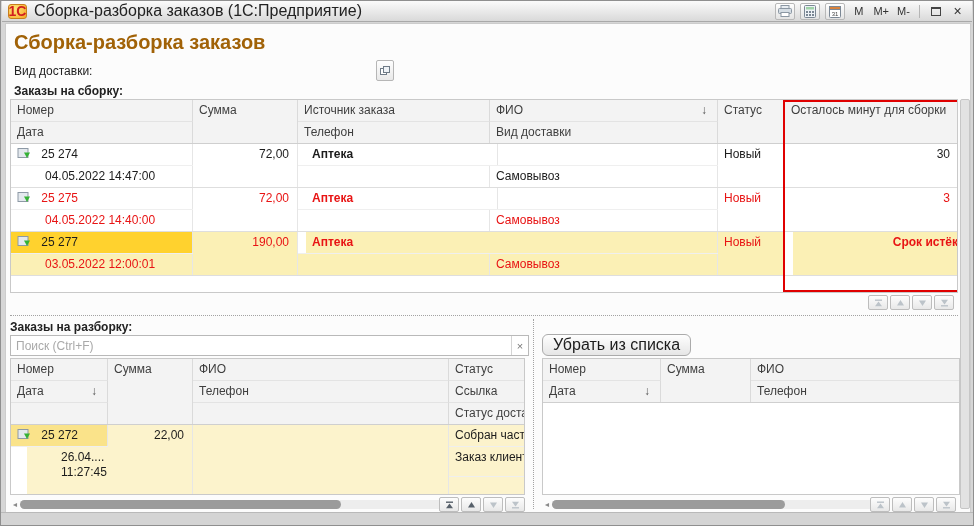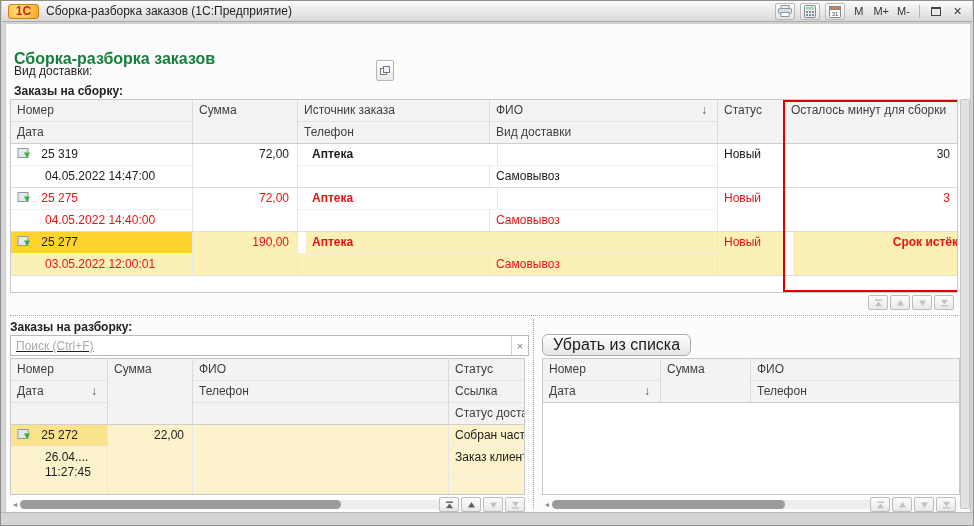--- a/index.html
+++ b/index.html
@@ -5,38 +5,38 @@
   * { margin:0; padding:0; box-sizing:border-box; }
   html,body { font-family:"Liberation Sans", sans-serif; background:#ffffff; }
   .window { position:relative; width:974px; height:526px; background:#d6d6d6;
             border:1px solid #8f8f8f; overflow:hidden; font-size:12px; color:#1c1c1c; }
   .abs { position:absolute; }
 
   
   .titlebar { position:absolute; left:1px; top:0; right:1px; height:21px;
               background:linear-gradient(#fbfbfb,#d9d9d9);
               border-bottom:1px solid #a9a9a9; display:flex; align-items:center; }
-  .app-icon { width:31px; height:15px; margin:0 7px 0 6px; border-radius:3px;
+  .app-icon { width:19px; height:15px; margin:0 7px 0 6px; border-radius:3px;
               background:radial-gradient(circle at 35% 30%, #ffe67a, #f5a623);
-              border:1px solid #c87f1b; color:#d21f1f; font-size:12px; font-weight:bold;
+              border:1px solid #c87f1b; color:#d21f1f; font-size:14px; font-weight:bold;
               display:flex; align-items:center; justify-content:center; }
-  .tb-title { font-size:12px; color:#222; }
+  .tb-title { font-size:16px; color:#222; }
   .tb-right { margin-left:auto; display:flex; align-items:center; gap:5px; padding-right:6px; }
   .tb-btn { display:flex; align-items:center; justify-content:center; height:17px; min-width:17px;
             border:1px solid transparent; border-radius:2px; color:#333; font-size:11px; cursor:default; }
   .tb-btn.icon { background:linear-gradient(#ffffff,#e3e3e3); border-color:#b8b8b8; width:20px; }
   .tb-sep { width:1px; height:13px; background:#b5b5b5; margin:0 2px; }
   .restore-glyph { width:10px; height:9px; border:1px solid #444; border-top:2px solid #444; }
 
   
   .content { position:absolute; left:4px; top:22px; width:966px; height:490px;
              background:#fcfcfc; border:1px solid #cccccc; }
   .bottom-frame { position:absolute; left:0; right:0; bottom:0; height:13px;
                   background:#d4d4d4; border-top:1px solid #b9b9b9; }
-  .page-title { position:absolute; left:8px; top:7px; font-size:16px; font-weight:bold; color:#15803d;margin-top:19px; }
+  .page-title { position:absolute; left:8px; top:7px; font-size:20px; font-weight:bold; color:#a16207; }
 
   .lbl { font-size:12px; color:#222; }
   .lbl.b { font-weight:bold; }
 
   
   .combo { position:absolute; display:flex; background:#fff; border:1px solid #b6b6b6; height:21px; }
   .combo .val { flex:1; padding:3px 5px 0 5px; font-size:12px; color:#222; }
   .combo .dd { width:17px; border-left:1px solid #cfcfcf; display:flex; align-items:center;
                justify-content:center; font-size:8px; color:#555; background:linear-gradient(#fdfdfd,#ececec); }
   .sq-btn { position:absolute; width:18px; height:21px; border:1px solid #b6b6b6; border-radius:2px;
@@ -72,21 +72,21 @@
   .sc-thumb { position:absolute; left:0; top:0; height:9px; background:#9b9b9b; border-radius:5px; }
   .nav-group { position:absolute; display:flex; gap:2px; }
   .nav-btn { width:20px; height:15px; border:1px solid #bdbdbd; border-radius:2px;
              background:linear-gradient(#fdfdfd,#e8e8e8); display:flex; align-items:center; justify-content:center; }
   .nav-btn svg { display:block; }
   .g-dark { fill:#57606a; } .g-light { fill:#bcc3c9; }
 
   
   .search { position:absolute; display:flex; background:#fff; border:1px solid #b9b9b9; height:21px; }
   .search input { flex:1; border:none; outline:none; font-family:"Liberation Sans",sans-serif;
-                  font-size:12px; padding:0 5px; color:#222; background:transparent;text-decoration:underline; }
+                  font-size:12px; padding:0 5px; color:#222; background:transparent; }
   .search input::placeholder { color:#a9a9a9; }
   .search .clr { width:17px; border-left:1px solid #d4d4d4; display:flex; align-items:center;
                  justify-content:center; color:#777; font-size:11px; }
 
   .push-btn { position:absolute; height:22px; padding:0 10px; border:1px solid #ababab; border-radius:6px;
               background:linear-gradient(#fefefe,#e6e6e6); font-size:16px; color:#1c1c1c;
               display:flex; align-items:center; }
 
   .dot-h { position:absolute; border-top:1px dotted #a3a3a3; }
   .dot-v { position:absolute; border-left:1px dotted #a3a3a3; }
@@ -166,21 +166,21 @@
       <div class="cell hcell" style="left:707px;top:0;width:67px;height:44px;">Статус</div>
       <div class="cell hcell" style="left:774px;top:0;width:173px;height:44px;border-right:none;">Осталось минут для сборки</div>
       <div class="hdr-bottom" style="top:43px;"></div>
 
       <div>
         <div class="cell brd-r" style="left:0;top:44px;width:182px;height:22px;">
           <svg class="doc-ico" width="15" height="12" viewBox="0 0 15 12">
             <rect x="1" y="0.5" width="10" height="9" fill="#e4e9ee" stroke="#8d99a5"></rect>
             <path d="M7 4.5 h6 l-3 5.5 z" fill="#35b235"></path>
           </svg>
-          <span>25 319</span>
+          <span>25 274</span>
         </div>
         <div class="cell brd-r" style="left:0;top:66px;width:182px;height:22px;padding-left:34px;">04.05.2022 14:47:00</div>
         <div class="cell num brd-r" style="left:182px;top:44px;width:105px;height:44px;">72,00</div>
         <div class="cell bold brd-r" style="left:287px;top:44px;width:192px;height:22px;">Аптека</div>
         <div class="cell brd-r" style="left:287px;top:66px;width:192px;height:22px;"></div>
         <div class="cell brd-r" style="left:479px;top:44px;width:228px;height:22px;"></div>
         <div class="cell brd-r" style="left:479px;top:66px;width:228px;height:22px;">Самовывоз</div>
         <div class="cell brd-r" style="left:707px;top:44px;width:67px;height:44px;">Новый</div>
         <div class="cell num" style="left:774px;top:44px;width:173px;height:44px;">30</div>
         <div class="isep" style="left:0;width:182px;top:65px;"></div>
@@ -288,21 +288,21 @@
       <div class="hdr-bottom" style="top:65px;"></div>
 
       <div>
         <div class="cell brd-r focus-cell2" style="left:0;top:66px;width:97px;height:22px;">
           <svg class="doc-ico" width="15" height="12" viewBox="0 0 15 12">
             <rect x="1" y="0.5" width="10" height="9" fill="#e4e9ee" stroke="#8d99a5"></rect>
             <path d="M7 4.5 h6 l-3 5.5 z" fill="#35b235"></path>
           </svg>
           <span>25 272</span>
         </div>
-        <div class="cell brd-r sel2-bg" style="left:0;top:88px;width:97px;height:48px;padding-left:34px;line-height:15px;padding-top:3px;">
+        <div class="cell brd-r sel2-bg" style="left:16px;top:88px;width:97px;height:48px;padding-left:34px;line-height:15px;padding-top:3px;">
           <div>26.04....</div>
           <div>11:27:45</div>
         </div>
         <div class="cell num brd-r sel2-bg" style="left:97px;top:66px;width:85px;height:70px;">22,00</div>
         <div class="cell brd-r sel2-bg" style="left:182px;top:66px;width:256px;height:70px;"></div>
         <div class="cell sel2-bg" style="left:438px;top:66px;width:77px;height:22px;">Собран частично</div>
         <div class="cell sel2-bg" style="left:438px;top:88px;width:77px;height:30px;">Заказ клиента 10</div>
         <div class="cell sel2-bg" style="left:438px;top:118px;width:77px;height:18px;"></div>
         <div class="isep" style="left:0;width:97px;top:87px;"></div>
         <div class="isep" style="left:438px;width:77px;top:87px;"></div>

